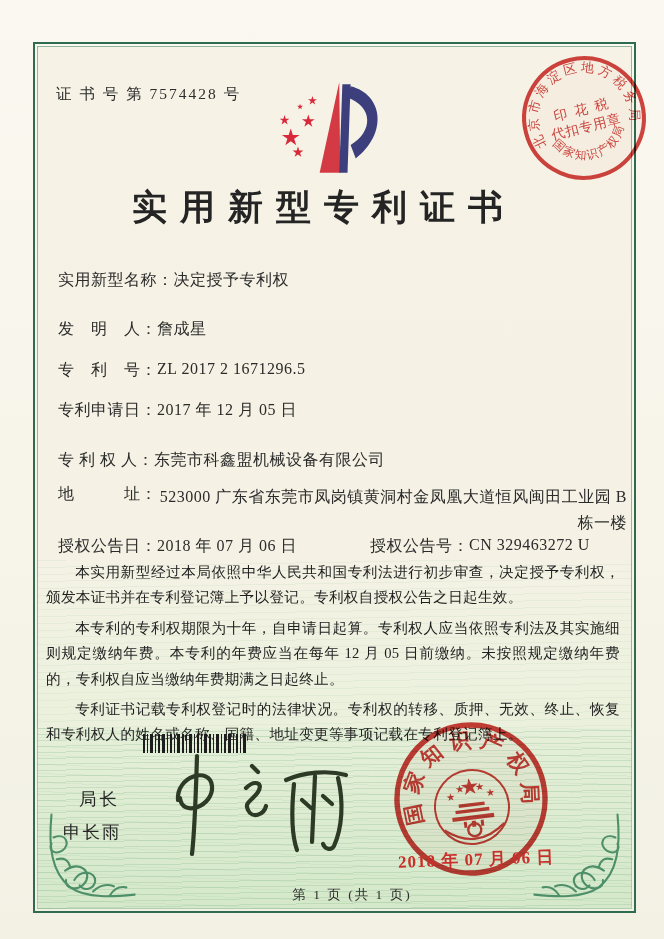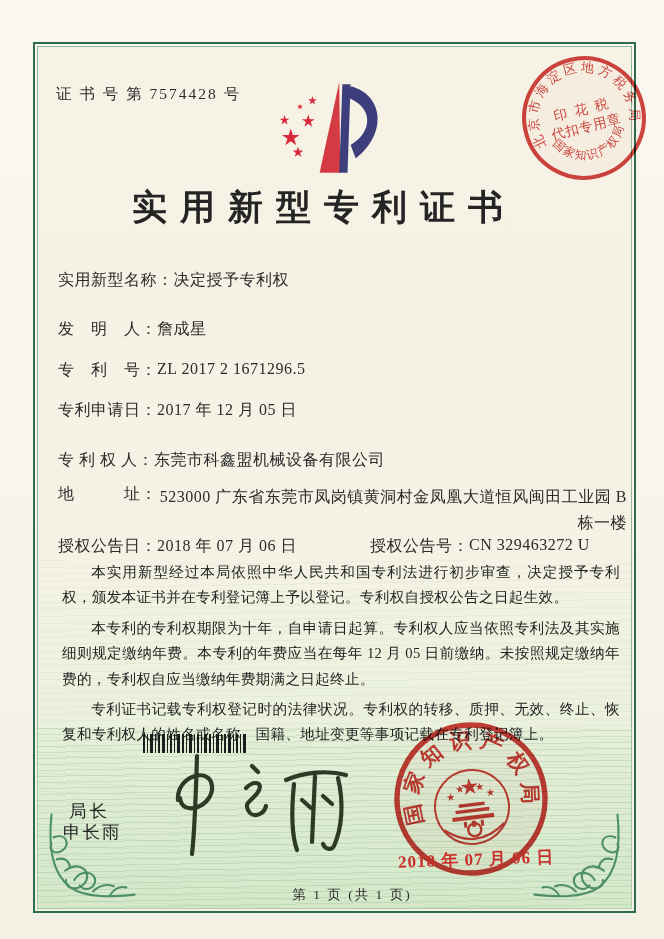--- a/index.html
+++ b/index.html
@@ -31,27 +31,27 @@
   .tax-seal text{font-family:"Liberation Serif","DejaVu Serif",serif;fill:#cf3732;}
 
   .fields{position:absolute;left:58px;top:270px;right:36px;z-index:3;color:#2b2b2b;}
   .frow{position:absolute;left:0;font-size:16px;letter-spacing:0.5px;white-space:nowrap;}
   .flabel{display:inline-block;vertical-align:top;}
   .fvalue{display:inline-block;vertical-align:top;}
   .fvalue-wrap{white-space:normal;width:470px;line-height:1.62;text-align:right;}
   .pair2{position:absolute;left:312px;top:0;}
 
   .paras{position:absolute;left:46px;top:560px;width:574px;z-index:3;color:#1f1f1f;}
-  .paras p{margin:0 0 5px 16px;font-size:14.6px;line-height:1.74;text-indent:2em;
+  .paras p{margin:0 0 5px 0;font-size:14.6px;line-height:1.74;text-indent:2em;
            text-align:justify;letter-spacing:0.3px;}
 
   .barcode{position:absolute;left:143px;top:734px;width:103px;height:19px;z-index:4;}
 
-  .signer-title{position:absolute;left:69px;top:787px;font-size:17.5px;color:#262626;
-                letter-spacing:3px;z-index:4;font-family:"Liberation Sans","DejaVu Sans",sans-serif;margin-top:12px;}
+  .signer-title{position:absolute;left:79px;top:787px;font-size:17.5px;color:#262626;
+                letter-spacing:3px;z-index:4;font-family:"Liberation Sans","DejaVu Sans",sans-serif;}
   .signer-name{position:absolute;left:63px;top:820px;font-size:17.5px;color:#262626;
                letter-spacing:2px;z-index:4;font-family:"Liberation Sans","DejaVu Sans",sans-serif;}
   .signature{position:absolute;left:152px;top:748px;width:210px;height:115px;z-index:4;}
 
   .main-seal{position:absolute;left:390px;top:718px;width:162px;height:162px;z-index:5;
              transform:rotate(-7deg);opacity:0.94;mix-blend-mode:multiply;}
   .main-seal text{font-family:"Liberation Serif","DejaVu Serif",serif;fill:#ce332e;font-weight:700;}
   .seal-date{position:absolute;left:398px;top:848px;z-index:6;color:#c9302b;font-size:17px;
              letter-spacing:1px;transform:rotate(-2deg);font-weight:600;white-space:nowrap;}
 

